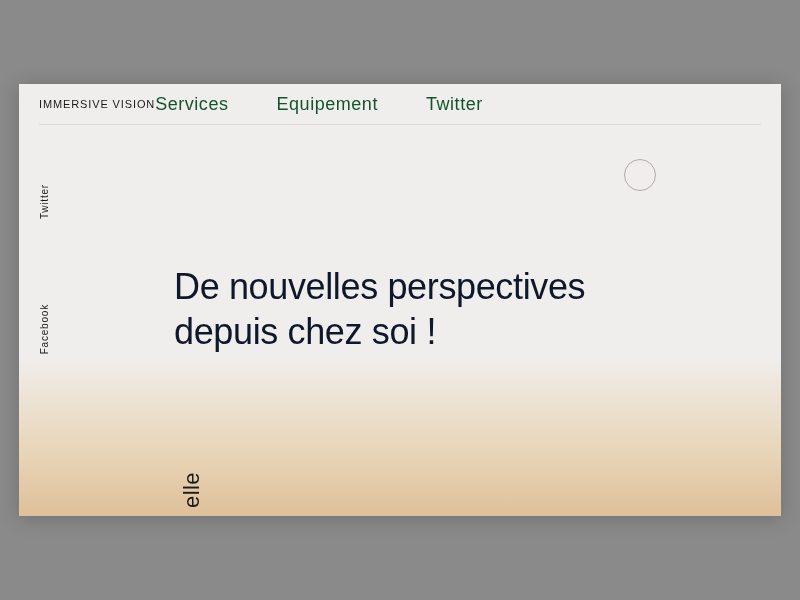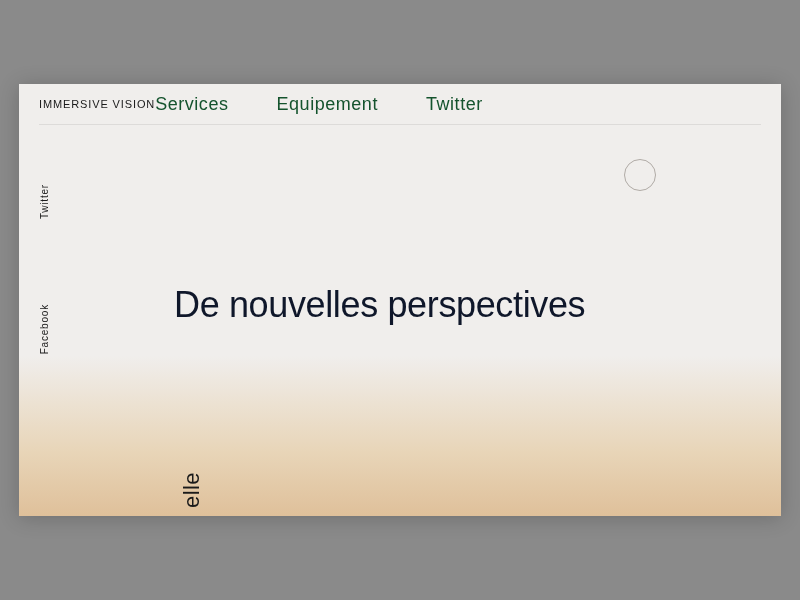--- a/index.html
+++ b/index.html
@@ -181,18 +181,19 @@
   <div class="sidebar-social">
     <span class="sidebar-label sidebar-twitter">Twitter</span>
     <span class="sidebar-label sidebar-facebook">Facebook</span>
   </div>
 
   <div class="circle-element"></div>
 
   <div class="hero-content">
     <h1 class="hero-title">
       <span>De nouvelles perspectives</span><br>
+      <span>depuis chez soi !</span>
     </h1>
   </div>
 
   <div class="bottom-brand">elle</div>
 
 </div>
 
 </body></html>

